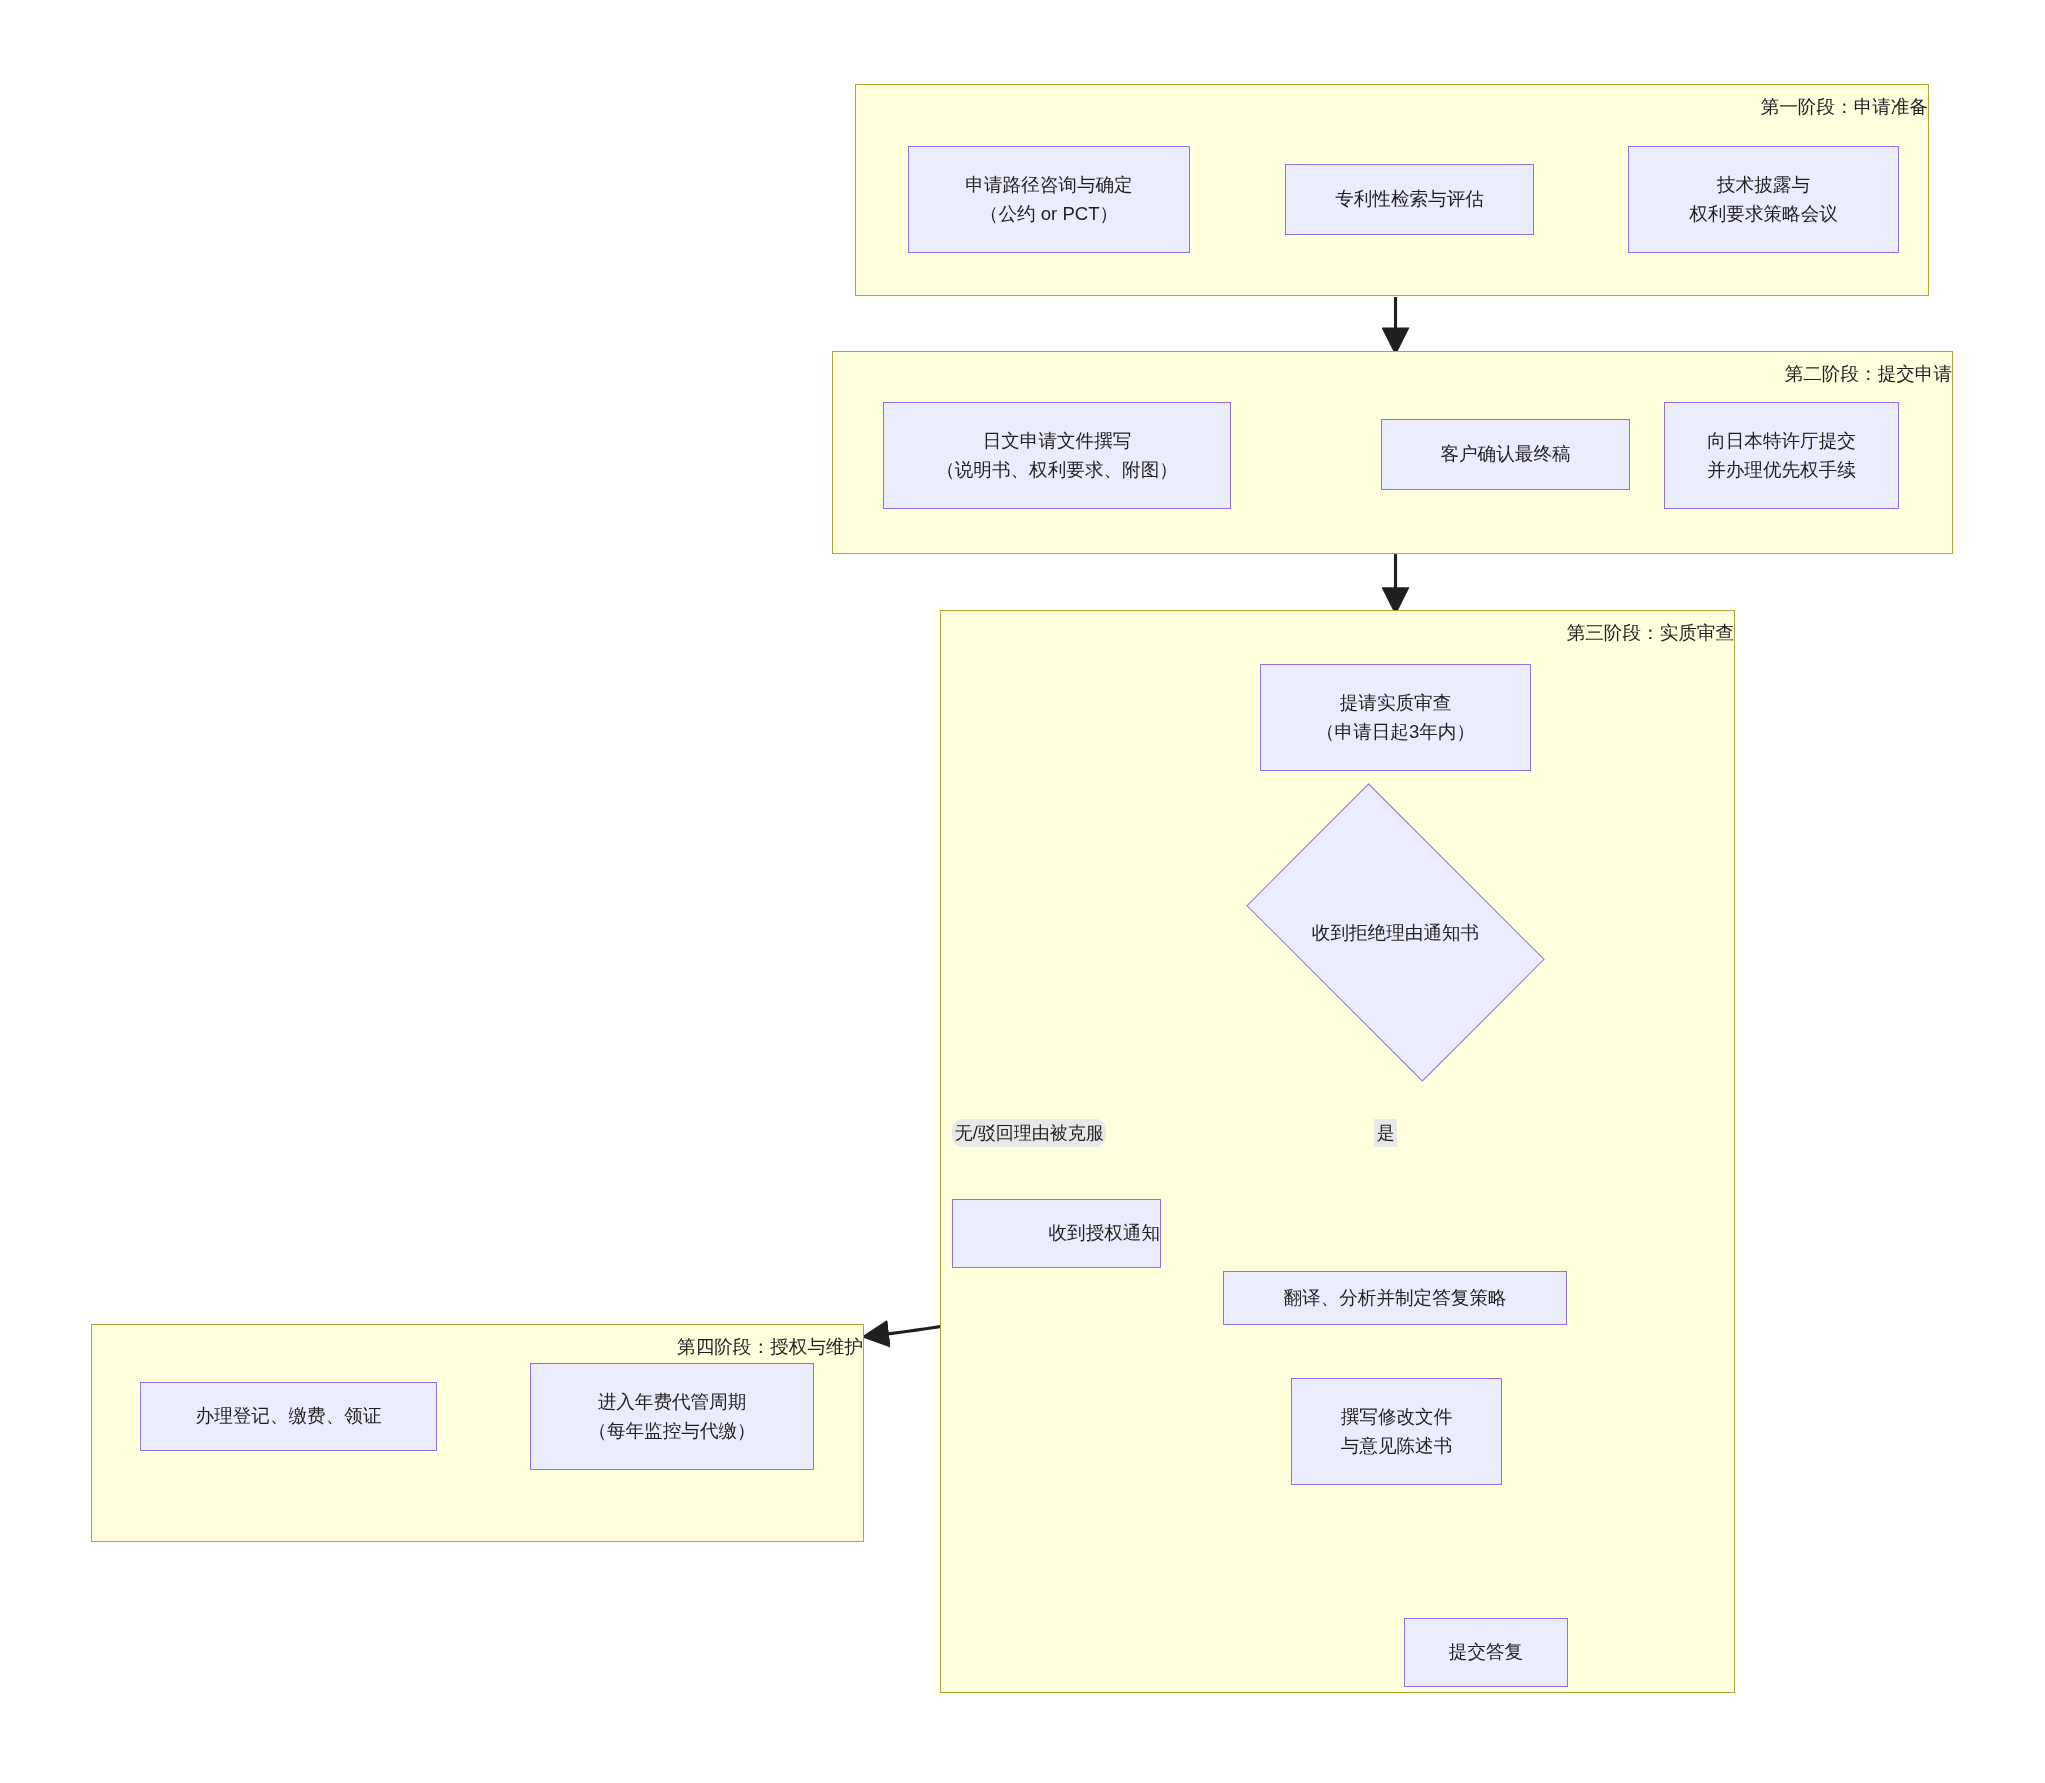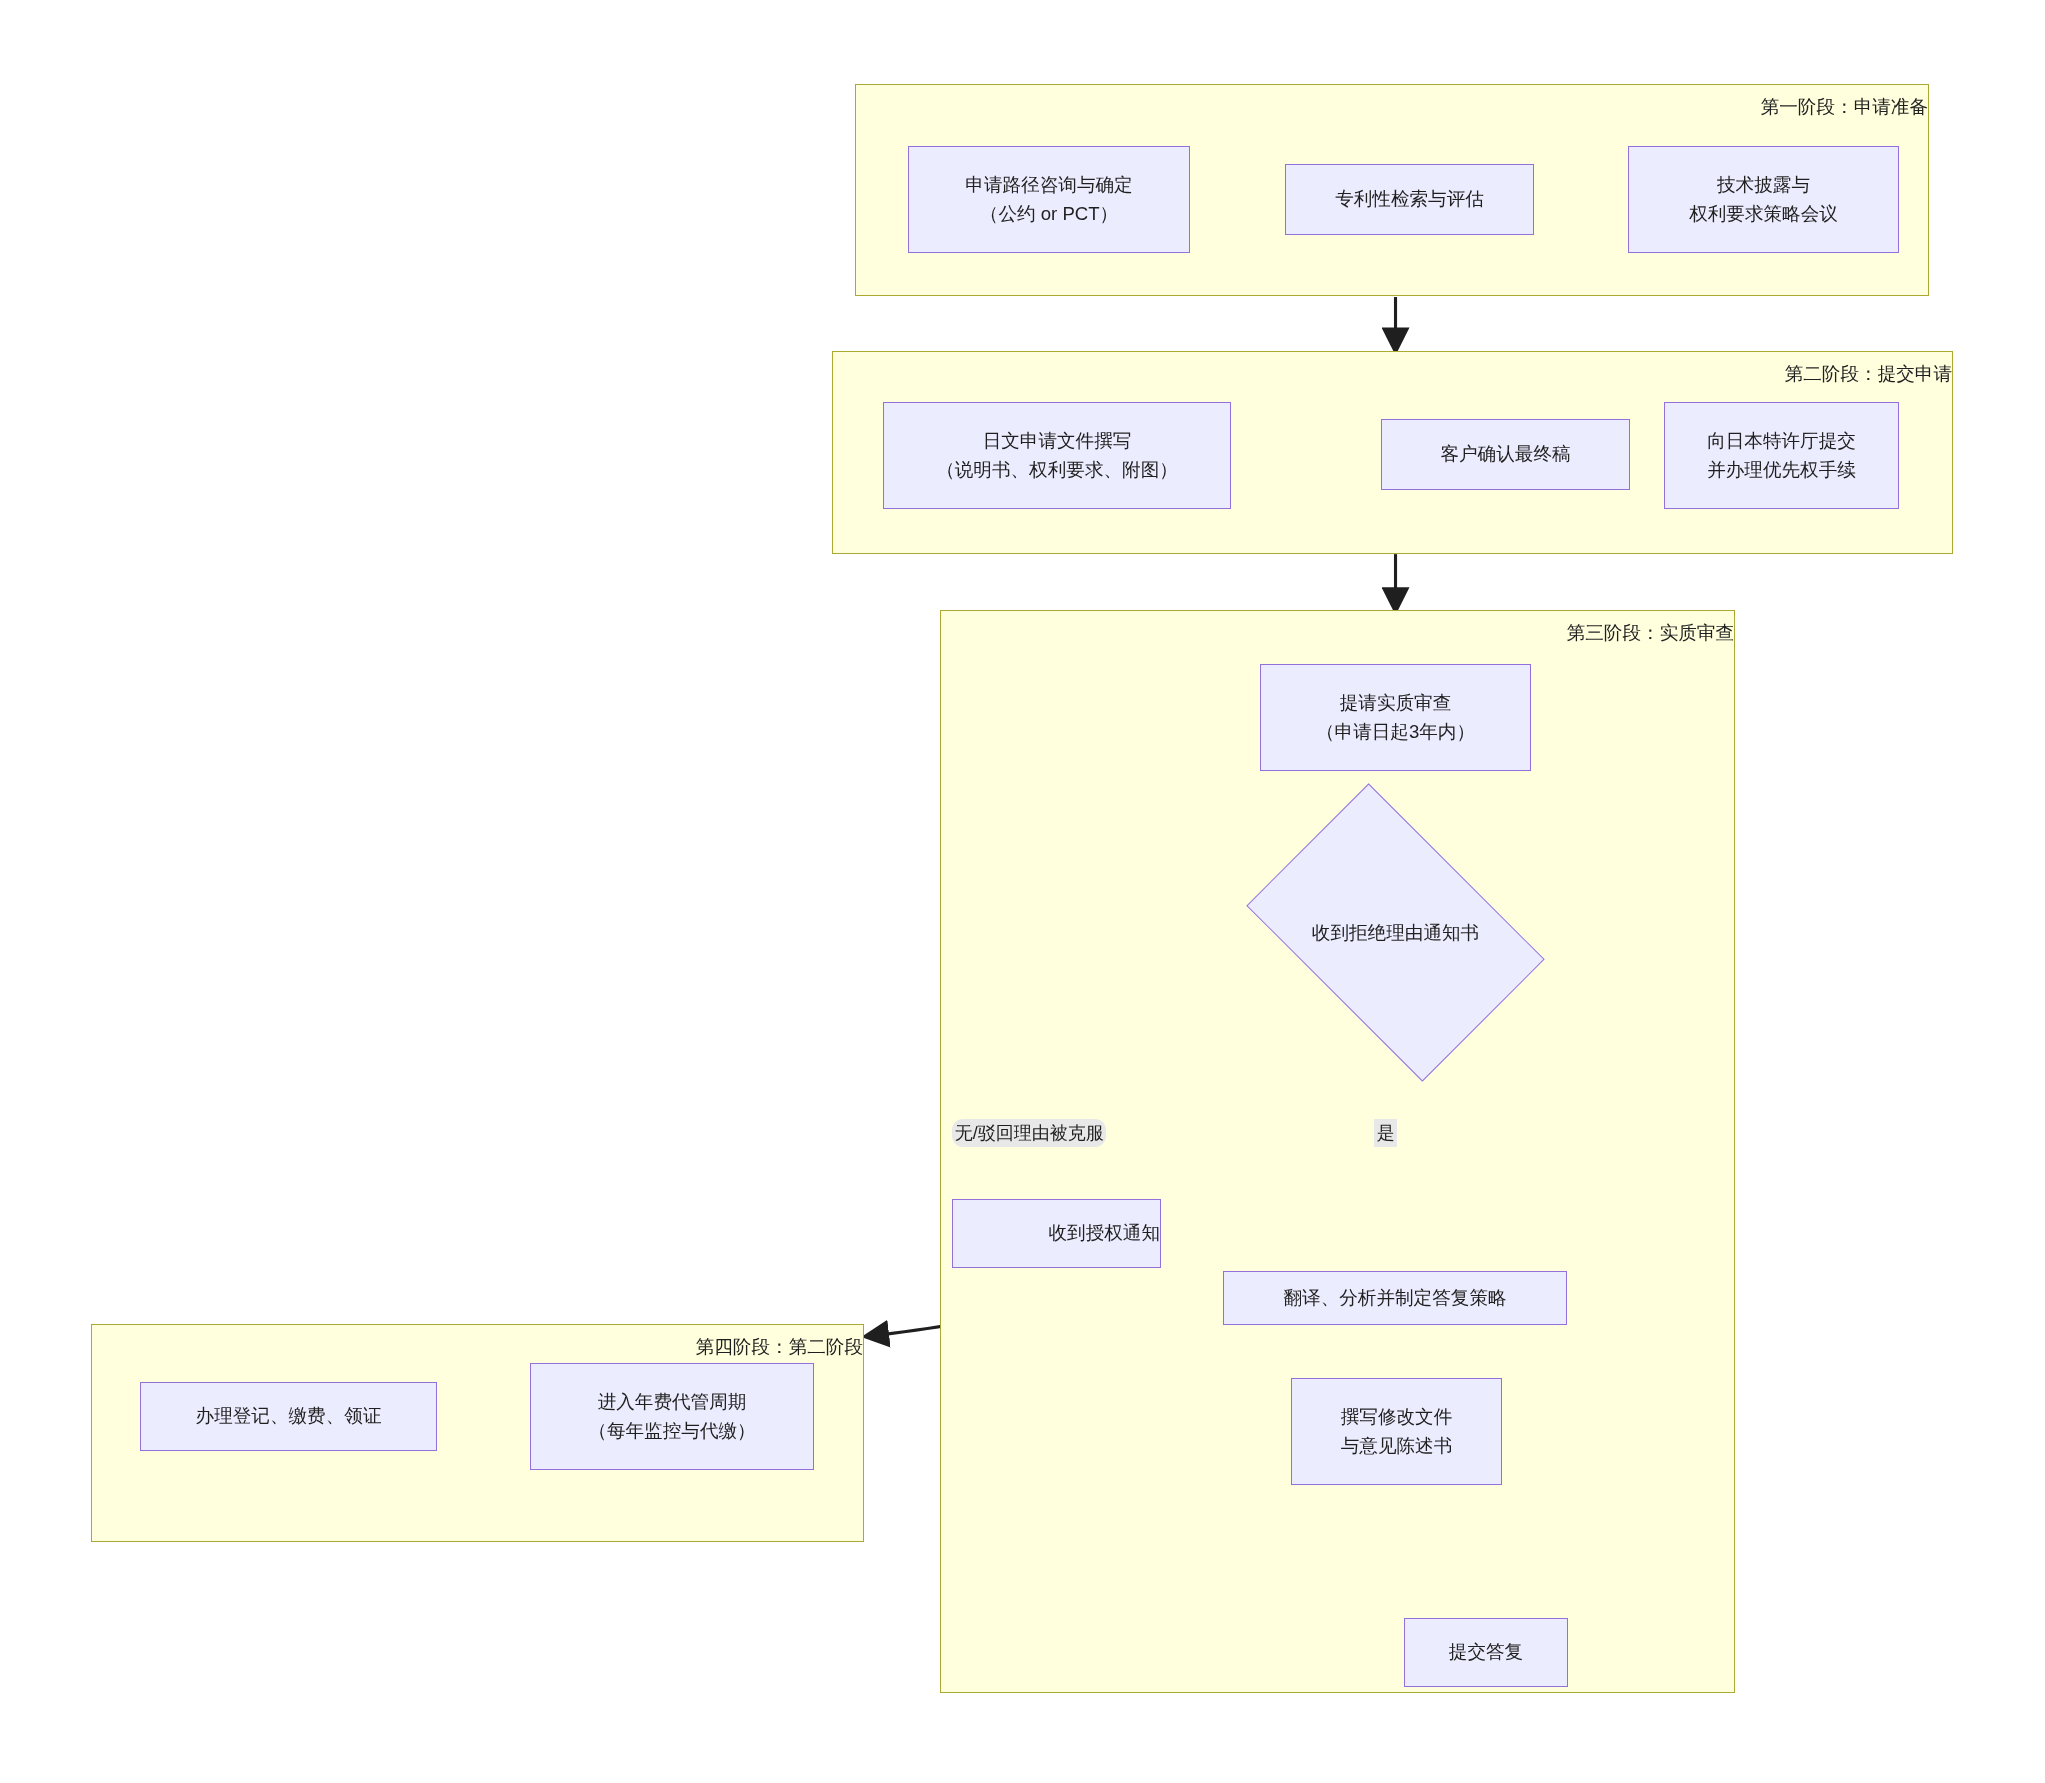--- a/index.html
+++ b/index.html
@@ -169,21 +169,21 @@
   <div class="node" style="left:1291px;top:1378px;width:211px;height:107px;">
     <span class="ln">撰写修改文件</span>
     <span class="ln">与意见陈述书</span>
   </div>
 
   <div class="node" style="left:1404px;top:1618px;width:164px;height:69px;">
     <span class="ln">提交答复</span>
   </div>
 
   <div class="cluster" style="left:91px;top:1324px;width:773px;height:218px;">
-    <div class="cluster-title" style="top:9px;">第四阶段：第二阶段</div>
+    <div class="cluster-title" style="top:9px;">第四阶段：授权与维护</div>
   </div>
 
   <div class="node" style="left:140px;top:1382px;width:297px;height:69px;">
     <span class="ln">办理登记、缴费、领证</span>
   </div>
 
   <div class="node" style="left:530px;top:1363px;width:284px;height:107px;">
     <span class="ln">进入年费代管周期</span>
     <span class="ln">（每年监控与代缴）</span>
   </div>

